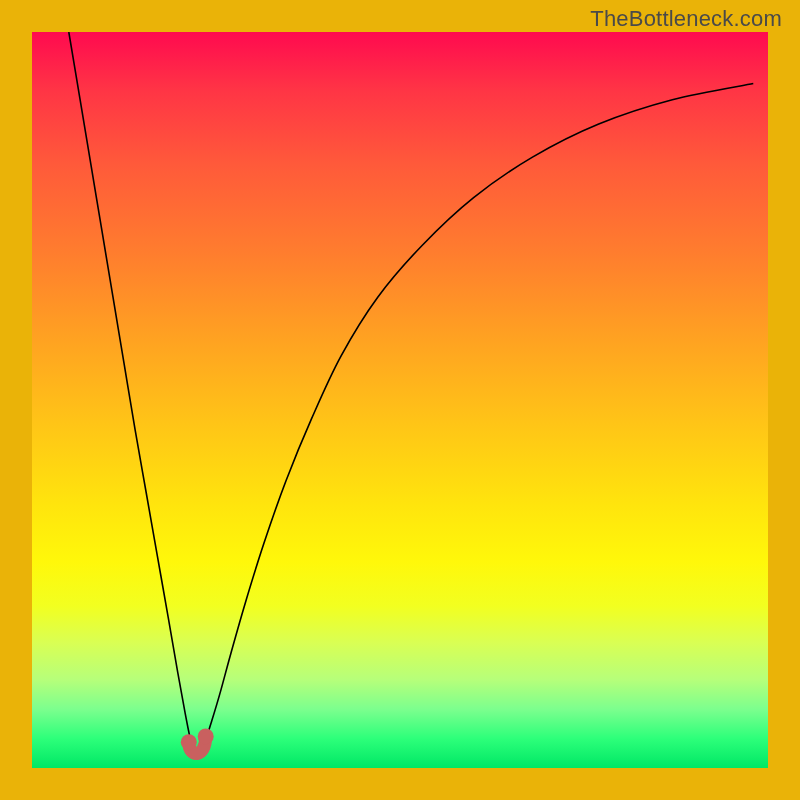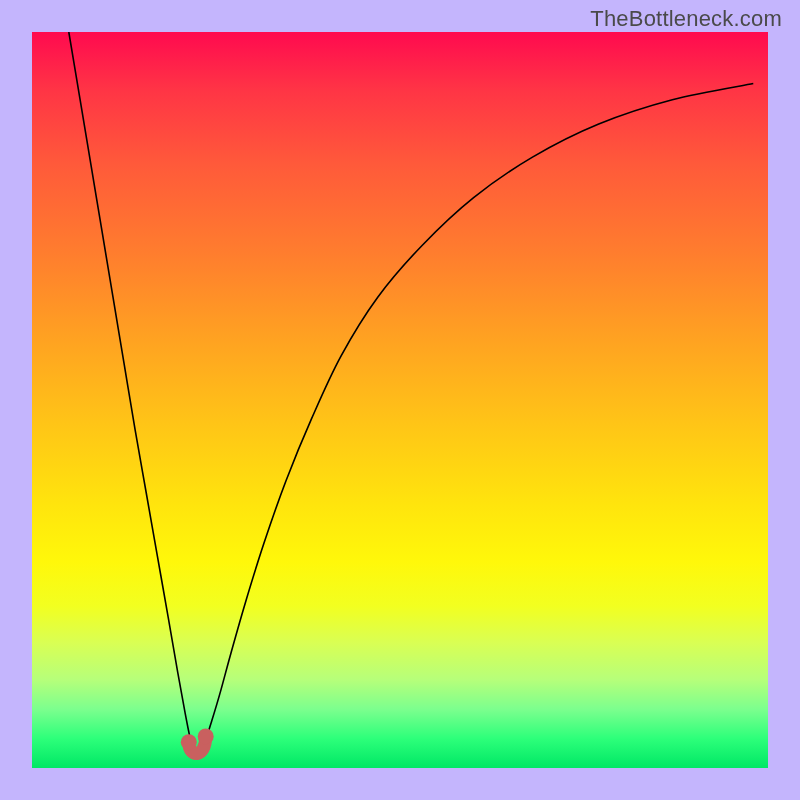--- a/index.html
+++ b/index.html
@@ -3,21 +3,21 @@
 <meta charset="utf-8">
 <style>
   * { margin: 0; padding: 0; box-sizing: border-box; }
   html, body { width: 800px; height: 800px; overflow: hidden; }
   body { background: #000; font-family: Arial, Helvetica, sans-serif; }
 
   .frame {
     position: absolute;
     top: 0; left: 0;
     width: 800px; height: 800px;
-    background: #c4b5fd;
+    background: #eab308;
   }
 
   .plot {
     position: absolute;
     top: 32px;
     left: 32px;
     width: 736px;
     height: 736px;
     background: linear-gradient(
       to bottom,

